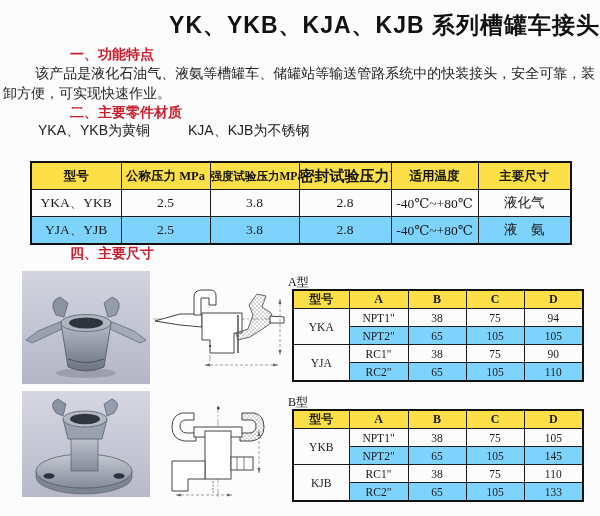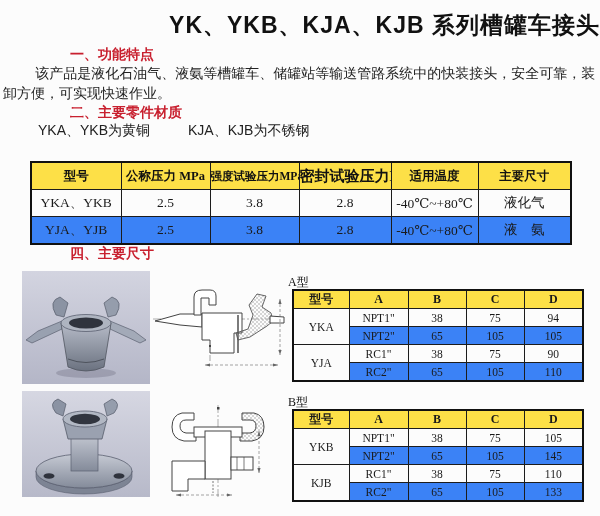--- a/index.html
+++ b/index.html
@@ -28,21 +28,21 @@
   }
   .materials{
     position:absolute;top:122px;left:38px;font-size:14px;color:#222;
   }
   .materials .gap{display:inline-block;width:38px;}
   
   table{border-collapse:collapse;table-layout:fixed;}
   th,td{border:1px solid #1c1c1c;text-align:center;vertical-align:middle;
         padding:0;overflow:hidden;white-space:nowrap;}
   .blue{background:#fde047;}
-  .yellow{background:#3b82f6;}
+  .yellow{background:#7dd3fc;}
   .perf-table{
     position:absolute;top:161px;left:30px;width:540px;
     font-family:"Liberation Serif","DejaVu Serif",serif;
     border:2px solid #111;
   }
   .perf-table th{height:26px;font-size:12.5px;font-weight:bold;color:#111;}
   .perf-table td{height:26px;font-size:13.5px;}
   .dim-label{
     position:absolute;font-size:12px;color:#111;
     font-family:"Liberation Serif","DejaVu Serif",serif;

